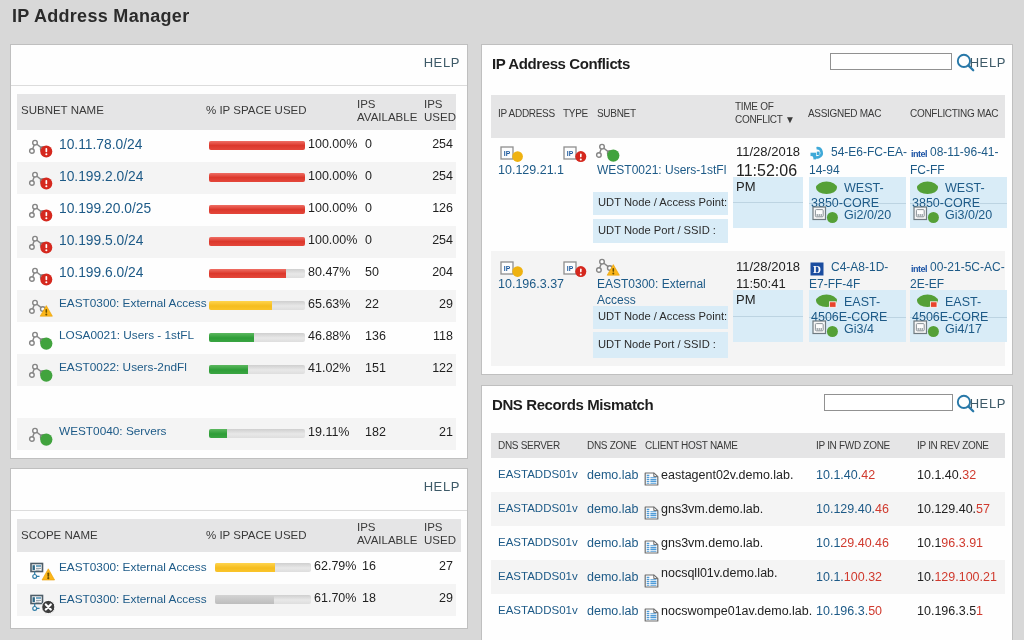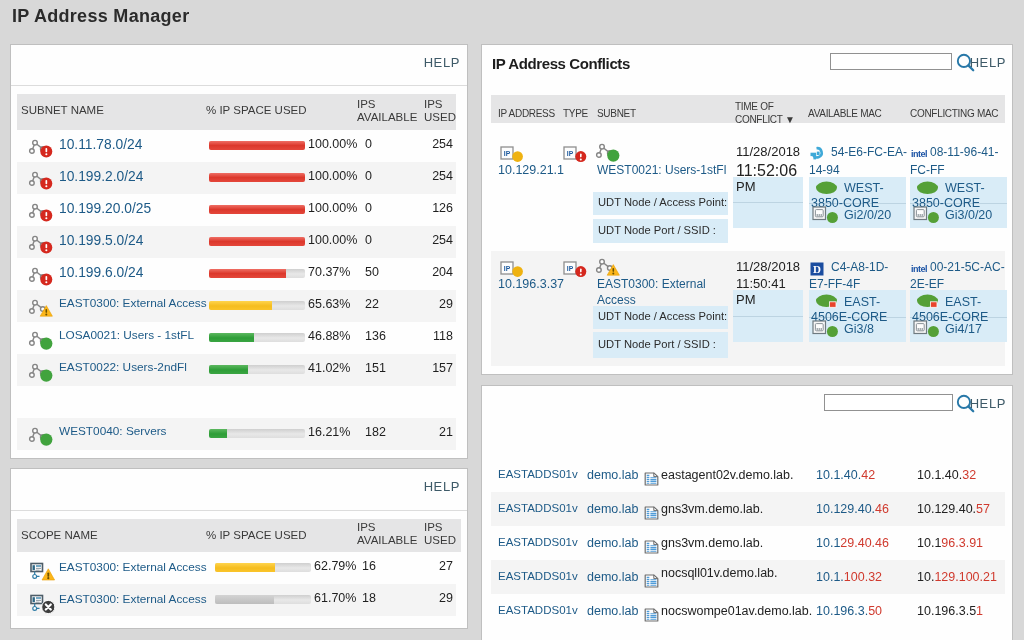--- a/index.html
+++ b/index.html
@@ -145,21 +145,21 @@
           </g>
           <circle cx="18.3" cy="13.6" r="6" fill="#d5281e"></circle>
           <rect x="17.5" y="10" width="1.7" height="4.3" rx="0.8" fill="#fff"></rect>
           <circle cx="18.35" cy="16.3" r="1.05" fill="#fff"></circle>
         </svg>
       </span>
       <a class="lnk" style="position:absolute;left:42px;top:7px;font-size:13.8px">10.199.6.0/24</a>
       <span class="track" style="left:192px">
         <span class="fill f-red" style="width:77px"></span>
       </span>
-      <span class="pct" style="top:7px">70.37%</span>
+      <span class="pct" style="top:7px">80.47%</span>
       <span class="av" style="top:7px">50</span>
       <span class="us" style="top:7px">204</span>
     </div>
   <div class="row alt" style="left:6px;top:245px;width:439px;height:32px">
       <span class="ico" style="left:11px;top:8px">
         <svg width="26" height="21" viewBox="0 0 26 21">
           <g fill="none" stroke="#858585" stroke-width="1.4">
             <path d="M6.4 6.4 L4.6 11"></path>
             <path d="M8.9 6.3 L13.5 9.9"></path>
             <circle cx="7" cy="4.7" r="2.3" fill="#fdfdfd"></circle>
@@ -212,40 +212,40 @@
           </g>
           <circle cx="18.3" cy="13.6" r="6.1" fill="#41a33e"></circle>
         </svg>
       </span>
       <a class="lnk" style="position:absolute;left:42px;top:6px;font-size:11.8px">EAST0022: Users-2ndFl</a>
       <span class="track" style="left:192px">
         <span class="fill f-grn" style="width:39px"></span>
       </span>
       <span class="pct" style="top:7px">41.02%</span>
       <span class="av" style="top:7px">151</span>
-      <span class="us" style="top:7px">157</span>
+      <span class="us" style="top:7px">122</span>
     </div>
   <div class="row alt" style="left:6px;top:373px;width:439px;height:32px">
       <span class="ico" style="left:11px;top:8px">
         <svg width="26" height="21" viewBox="0 0 26 21">
           <g fill="none" stroke="#858585" stroke-width="1.4">
             <path d="M6.4 6.4 L4.6 11"></path>
             <path d="M8.9 6.3 L13.5 9.9"></path>
             <circle cx="7" cy="4.7" r="2.3" fill="#fdfdfd"></circle>
             <circle cx="3.9" cy="13" r="2.3" fill="#fdfdfd"></circle>
             <circle cx="14.8" cy="11" r="2.3" fill="#fdfdfd"></circle>
           </g>
           <circle cx="18.3" cy="13.6" r="6.1" fill="#41a33e"></circle>
         </svg>
       </span>
       <a class="lnk" style="position:absolute;left:42px;top:6px;font-size:11.8px">WEST0040: Servers</a>
       <span class="track" style="left:192px">
         <span class="fill f-grn" style="width:18px"></span>
       </span>
-      <span class="pct" style="top:7px">16.21%</span>
+      <span class="pct" style="top:7px">19.11%</span>
       <span class="av" style="top:7px">182</span>
       <span class="us" style="top:7px">21</span>
     </div>
 </div>
 
 <div class="panel" style="left:10px;top:468px;width:458px;height:161px">
   <div class="help" style="right:7px;top:10px">HELP</div>
   <div class="sep" style="top:41px"></div>
   <div class="thead" style="left:6px;top:50px;width:444px;height:33px">
     <div class="th" style="left:4px;top:10px">SCOPE NAME</div>
@@ -303,26 +303,26 @@
 <div class="panel" style="left:481px;top:44px;width:532px;height:331px">
   <div class="ptitle" style="top:10px">IP Address Conflicts</div>
   <div class="searchbox" style="left:348px;top:8px;width:122px"></div>
   <div class="ico" style="left:473px;top:7px">
       <svg width="22" height="22" viewBox="0 0 22 22">
         <circle cx="8.9" cy="8.9" r="6.1" fill="none" stroke="#2878a8" stroke-width="1.9"></circle>
         <line x1="13.6" y1="13.6" x2="18.2" y2="18.2" stroke="#2878a8" stroke-width="2.3" stroke-linecap="round"></line>
       </svg>
     </div>
   <div class="help" style="right:6px;top:10px">HELP</div>
-  <div class="thead sm" style="left:9px;top:50px;width:514px;height:28px">
+  <div class="thead sm" style="left:9px;top:50px;width:514px;height:43px">
     <div class="th" style="left:7px;top:12px">IP ADDRESS</div>
     <div class="th" style="left:72px;top:12px">TYPE</div>
     <div class="th" style="left:106px;top:12px">SUBNET</div>
     <div class="th" style="left:244px;top:5px">TIME OF<br>CONFLICT ▼</div>
-    <div class="th" style="left:317px;top:12px">AVAILABLE MAC</div>
+    <div class="th" style="left:317px;top:12px">ASSIGNED MAC</div>
     <div class="th" style="left:419px;top:12px">CONFLICTING MAC</div>
   </div>
   <div class="row" style="left:9px;top:86px;width:514px;height:120px">
     <span class="ico" style="left:9px;top:15px">
         <svg width="25" height="18" viewBox="0 0 25 18">
           <rect x="1" y="1" width="12" height="12" fill="#fdfdfd" stroke="#8f8f8f" stroke-width="1.3"></rect>
           <text x="7" y="9.7" font-size="6.8" font-weight="bold" fill="#1d5a9e" text-anchor="middle" font-family="Liberation Sans">IP</text>
           <circle cx="17.6" cy="10.6" r="5.3" fill="#efb211"></circle>
         </svg>
       </span>
@@ -482,21 +482,21 @@
       <a class="lnk" style="position:absolute;left:35px;top:5px;font-size:12.5px">EAST-</a>
       <a class="lnk" style="position:absolute;left:2px;top:20px;font-size:12.5px">4506E-CORE</a>
       <span class="ico" style="left:3px;top:30px">
           <svg width="28" height="18" viewBox="0 0 28 18">
             <rect x="1" y="1" width="12.5" height="12.5" fill="#f6f6f6" stroke="#6e7a80" stroke-width="1.2"></rect>
             <rect x="3.4" y="3.6" width="7.8" height="7.2" rx="1" fill="#fdfdfd" stroke="#8a9298" stroke-width="1"></rect>
             <path d="M5.2 8 v2.2 M7.2 8 v2.2 M9.2 8 v2.2" stroke="#7d888e" stroke-width="1"></path>
             <circle cx="20.4" cy="11.5" r="5.5" fill="#55a037"></circle>
           </svg>
         </span>
-      <a class="lnk" style="position:absolute;left:35px;top:32px;font-size:12.5px">Gi3/8</a>
+      <a class="lnk" style="position:absolute;left:35px;top:32px;font-size:12.5px">Gi3/4</a>
     </div>
     <span class="ico" style="left:420px;top:12px">
         <svg width="18" height="12" viewBox="0 0 18 12">
           <text x="0" y="8.5" font-size="9" font-weight="bold" fill="#1b53a5" font-family="Liberation Sans" letter-spacing="-0.5">intel</text>
         </svg>
       </span>
     <a class="lnk" style="position:absolute;left:439px;top:9px;font-size:12px">00-21-5C-AC-</a>
     <a class="lnk" style="position:absolute;left:419px;top:26px;font-size:12px">2E-EF</a>
     <div class="bluebox" style="left:419px;top:39px;width:97px;height:52px">
       <span style="position:absolute;left:0;right:0;top:27px;height:1px;background:#bdd4e2"></span>
@@ -515,28 +515,36 @@
             <path d="M5.2 8 v2.2 M7.2 8 v2.2 M9.2 8 v2.2" stroke="#7d888e" stroke-width="1"></path>
             <circle cx="20.4" cy="11.5" r="5.5" fill="#55a037"></circle>
           </svg>
         </span>
       <a class="lnk" style="position:absolute;left:35px;top:32px;font-size:12.5px">Gi4/17</a>
     </div>
   </div>
 </div>
 
 <div class="panel" style="left:481px;top:385px;width:532px;height:256px">
+  <div class="ptitle" style="top:10px">DNS Records Mismatch</div>
   <div class="searchbox" style="left:342px;top:8px"></div>
   <div class="ico" style="left:473px;top:7px">
       <svg width="22" height="22" viewBox="0 0 22 22">
         <circle cx="8.9" cy="8.9" r="6.1" fill="none" stroke="#2878a8" stroke-width="1.9"></circle>
         <line x1="13.6" y1="13.6" x2="18.2" y2="18.2" stroke="#2878a8" stroke-width="2.3" stroke-linecap="round"></line>
       </svg>
     </div>
   <div class="help" style="right:6px;top:10px">HELP</div>
+  <div class="thead sm" style="left:9px;top:47px;width:514px;height:25px">
+    <div class="th" style="left:7px;top:6px">DNS SERVER</div>
+    <div class="th" style="left:96px;top:6px">DNS ZONE</div>
+    <div class="th" style="left:154px;top:6px">CLIENT HOST NAME</div>
+    <div class="th" style="left:325px;top:6px">IP IN FWD ZONE</div>
+    <div class="th" style="left:426px;top:6px">IP IN REV ZONE</div>
+  </div>
   <div class="row" style="left:9px;top:72px;width:514px;height:34px">
       <a class="lnk" style="position:absolute;left:7px;top:10px;font-size:11.5px">EASTADDS01v</a>
       <a class="lnk" style="position:absolute;left:96px;top:10px">demo.lab</a>
       <span class="ico" style="left:153px;top:14px">
         <svg width="15" height="14" viewBox="0 0 15 14">
           <path d="M1.2 1 H9.8 L13.8 4.6 V13 H1.2 Z" fill="#fdfdfd" stroke="#6e6e6e" stroke-width="1.2" stroke-linejoin="round"></path>
           <path d="M9.8 1 V4.6 H13.8 Z" fill="#eee" stroke="#6e6e6e" stroke-width="1"></path>
           <path d="M2.7 3.4 h2.6 M2.7 5.4 h2.6 M2.7 7.4 h2.6 M2.7 9.4 h2.6 M2.7 11.2 h2.6" stroke="#4f9bd8" stroke-width="1.1"></path>
           <path d="M6.4 5.8 h6 M6.4 7.6 h6 M6.4 9.4 h6 M6.4 11.2 h6" stroke="#4f9bd8" stroke-width="1.1"></path>
         </svg>

